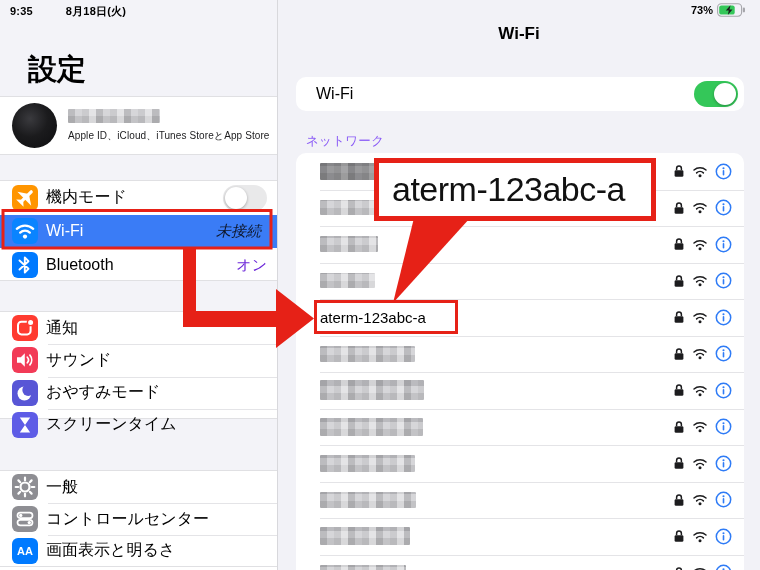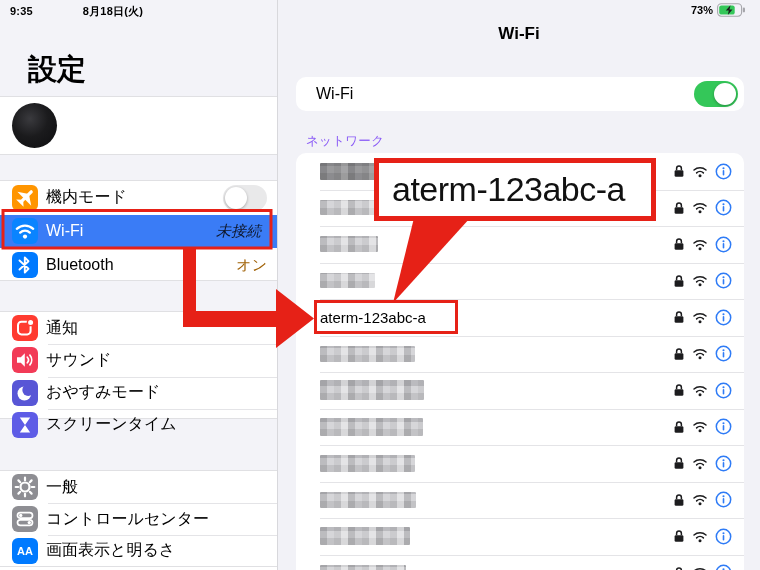--- a/index.html
+++ b/index.html
@@ -2,30 +2,30 @@
 <html><head>
 <meta charset="utf-8">
 <style>
   * { margin:0; padding:0; box-sizing:border-box; }
   html,body { width:760px; height:570px; }
   body { font-family:"Liberation Sans","DejaVu Sans",sans-serif; background:#f2f2f7; position:relative; overflow:hidden; color:#000; }
 
   
   .sidebar { position:absolute; left:0; top:0; width:278px; height:570px; background:#f3f3f8; border-right:1px solid #d8d8dc; }
   .status-left { position:absolute; left:10px; top:4px; font-size:11px; font-weight:700; letter-spacing:.2px; }
-  .status-left span + span { margin-left:20px;padding-left:30px; }
+  .status-left span + span { margin-left:3px;padding-left:30px; }
   .settings-title { position:absolute; left:28px; top:50px; font-size:29px; font-weight:700; }
 
   .group { position:absolute; left:0; right:0; background:#fff; border-top:1px solid #e0e0e3; border-bottom:1px solid #e0e0e3; }
   .side-row { position:relative; display:flex; align-items:center; padding:0 10px 0 12px; }
   .side-row + .side-row::before { content:""; position:absolute; left:48px; right:0; top:0; height:1px; background:#e4e4e7; }
   .side-row.selected { background:#3a7cf6; color:#fff; }
   .side-row.selected::before, .side-row.selected + .side-row::before { display:none; }
   .side-label { font-size:16px; margin-left:8px; }
-  .side-value { margin-left:auto; font-size:15px; color:#a16207; }
+  .side-value { margin-left:auto; font-size:15px; color:#6d28d9; }
   .side-row.selected .side-value { color:#0f172a;font-style:italic; }
 
   .app-icon { width:26px; height:26px; border-radius:6px; flex:0 0 26px; display:flex; align-items:center; justify-content:center; }
   .app-icon svg { width:26px; height:26px; display:block; }
 
   
   .profile { position:absolute; left:0; right:0; top:96px; height:59px; background:#fff; border-top:1px solid #e0e0e3; border-bottom:1px solid #e0e0e3; display:flex; align-items:center; padding-left:12px; }
   .avatar { width:45px; height:45px; border-radius:50%; background:radial-gradient(circle at 40% 35%, #3a3a3e 0%, #1b1b1d 45%, #0d0d0f 100%); flex:0 0 45px; }
   .profile-texts { margin-left:11px; }
   .profile-sub { font-size:10px; color:#1c1c1e; margin-top:6px; letter-spacing:.1px; }
@@ -72,20 +72,24 @@
 <body>
 
 <div class="sidebar">
   <div class="status-left">
     <span>9:35</span><span>8月18日(火)</span>
   </div>
   <div class="settings-title">設定</div>
 
   <div class="profile">
     <div class="avatar"></div>
+    <div class="profile-texts">
+      <div class="blur" style="width:92px;height:14px"></div>
+      <div class="profile-sub">Apple ID、iCloud、iTunes StoreとApp Store</div>
+    </div>
   </div>
 
   <div class="group" style="top:180px;height:101px">
     <div class="side-row" style="height:33.6px">
       <span class="app-icon" style="background:#ff9500">
         <svg viewBox="0 0 26 26">
             <g transform="rotate(45 13 13)" fill="#fff">
               <rect x="11.4" y="2.6" width="3.2" height="15.5" rx="1.6"></rect>
               <polygon points="13,7.5 3.2,14 22.8,14"></polygon>
               <polygon points="13,15.5 7.8,20.3 18.2,20.3"></polygon>

